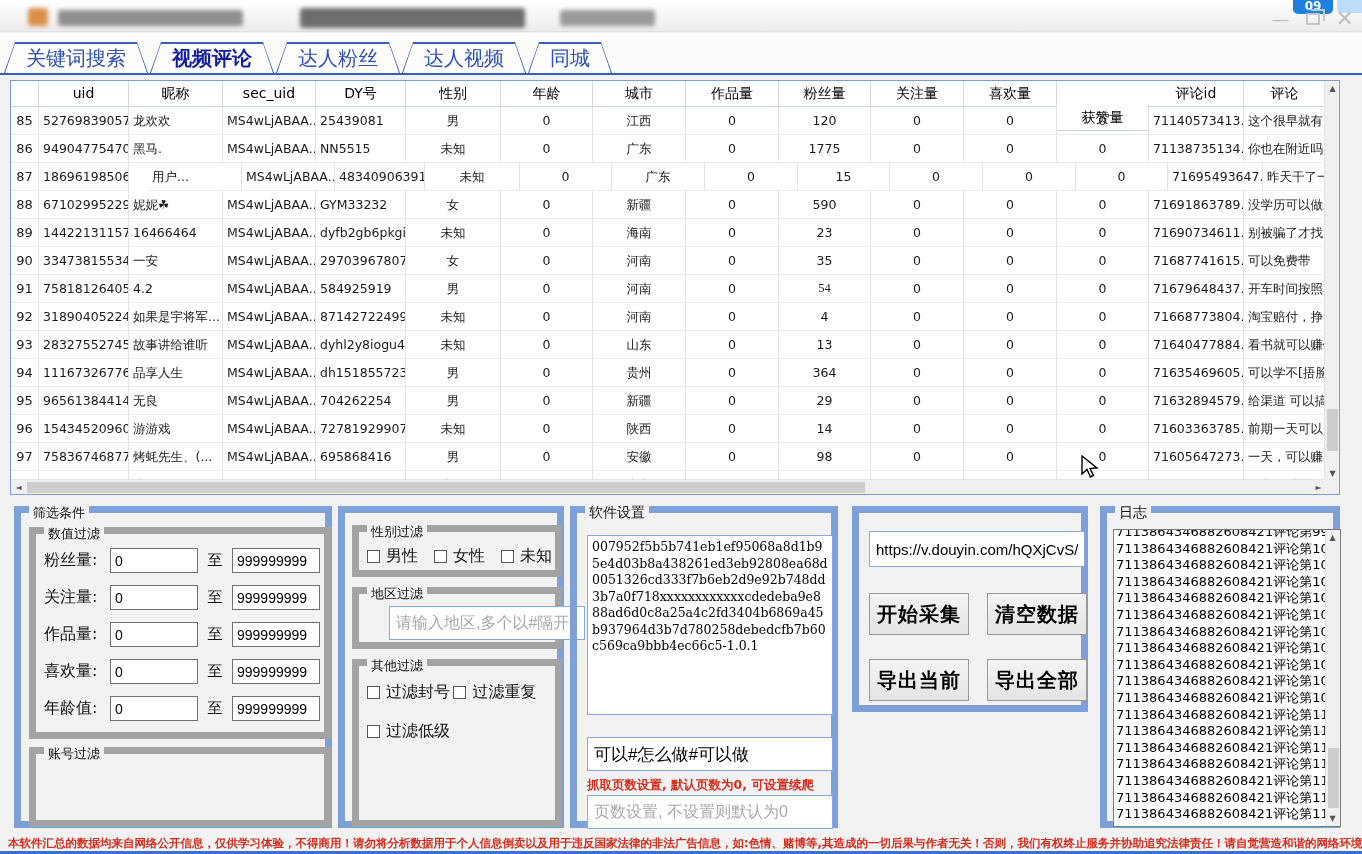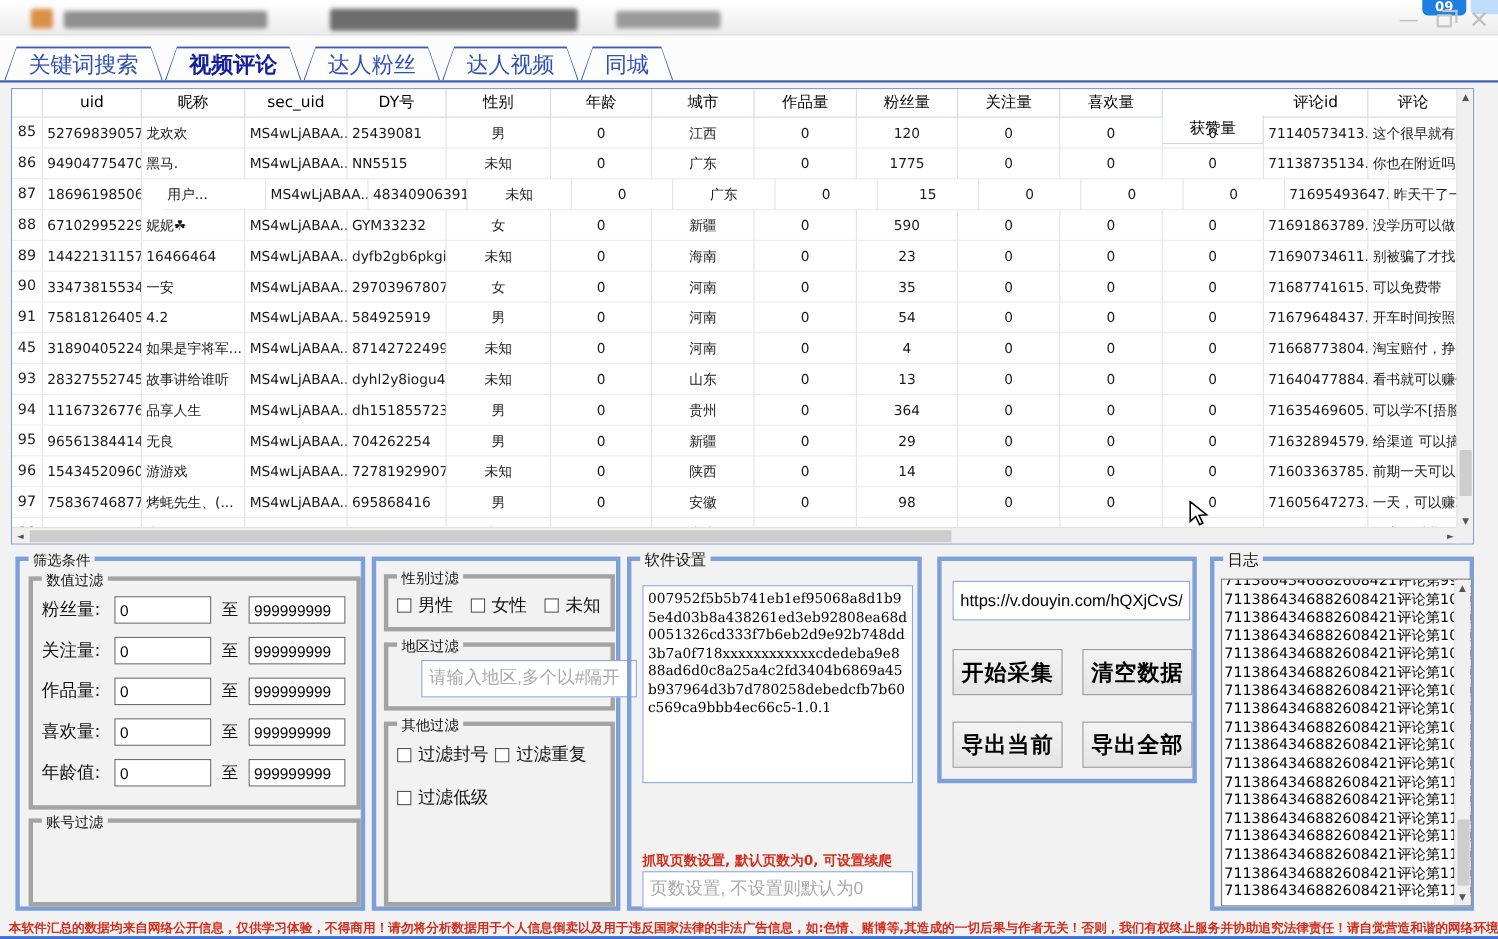--- a/index.html
+++ b/index.html
@@ -54,21 +54,21 @@
   
   .sb { position:absolute; background:#f0f0f0; }
   #vsb { right:0; top:0; width:15px; height:400px; border-left:1px solid #e2e2e2; }
   #hsb { left:0; bottom:0; width:1315px; height:15px; border-top:1px solid #e2e2e2; }
   .sb-arrow { position:absolute; width:15px; height:15px; color:#555; font-size:8px;
     text-align:center; line-height:15px; }
   .sb-thumb { position:absolute; background:#cdcdcd; border-radius:1px; }
   #corner { position:absolute; right:0; bottom:0; width:15px; height:15px; background:#f0f0f0; }
 
   
-  .gb { position:absolute; border:4px solid #a3a3a3; }
+  .gb { position:absolute; border:7px solid #a3a3a3; }
   .gb.blue { border-color:#7da0d8; }
   .gb-title { position:absolute; top:-9px; left:8px; background:#f2f2f2; padding:0 4px;
     font-size:13px; color:#111; white-space:nowrap; z-index:2; }
 
   
   .num-row { display:flex; align-items:center; height:37px; padding-left:8px; }
   .num-label { width:66px; font-size:16px; color:#111; }
   .num-input { width:88px; height:25px; border:1px solid #707070; background:#fff; font-size:14px;
     padding:0 4px; color:#000; outline:none; }
   .to-label { width:34px; text-align:center; font-size:15px; color:#111; }
@@ -299,29 +299,29 @@
         <div class="trow">
           <div class="tcell ac rownum" style="width: 28px;">91</div>
           <div class="tcell al" style="width: 90px;">75818126405</div>
           <div class="tcell al" style="width: 94px;">4.2</div>
           <div class="tcell al" style="width: 93px;">MS4wLjABAA...</div>
           <div class="tcell al" style="width: 90px;">584925919</div>
           <div class="tcell ac" style="width: 95px;">男</div>
           <div class="tcell ac" style="width: 92px;">0</div>
           <div class="tcell ac" style="width: 93px;">河南</div>
           <div class="tcell ac" style="width: 93px;">0</div>
-          <div class="tcell ac" style="width: 92px;">54</div>
+          <div class="tcell ac" style="width: 92px; font-family: Liberation Serif, serif;">54</div>
           <div class="tcell ac" style="width: 93px;">0</div>
           <div class="tcell ac" style="width: 93px;">0</div>
           <div class="tcell ac" style="width: 92px;">0</div>
           <div class="tcell al" style="width: 95px;">71679648437...</div>
           <div class="tcell al" style="width: 82px;">开车时间按照...</div>
         </div>
         <div class="trow">
-          <div class="tcell ac rownum" style="width: 28px;">45</div>
+          <div class="tcell ac rownum" style="width: 28px;">92</div>
           <div class="tcell al" style="width: 90px;">31890405224...</div>
           <div class="tcell al" style="width: 94px;">如果是宇将军...</div>
           <div class="tcell al" style="width: 93px;">MS4wLjABAA...</div>
           <div class="tcell al" style="width: 90px;">87142722499</div>
           <div class="tcell ac" style="width: 95px;">未知</div>
           <div class="tcell ac" style="width: 92px;">0</div>
           <div class="tcell ac" style="width: 93px;">河南</div>
           <div class="tcell ac" style="width: 93px;">0</div>
           <div class="tcell ac" style="width: 92px;">4</div>
           <div class="tcell ac" style="width: 93px;">0</div>
@@ -526,20 +526,21 @@
           <span class="cb"></span>
           <span>过滤低级</span>
         </label>
       </div>
   </div>
 </div>
 
 <div class="gb blue" style="left:570px;top:506px;width:268px;height:322px;">
   <span class="gb-title" style="font-size:14px">软件设置</span>
   <div id="key-box">007952f5b5b741eb1ef95068a8d1b95e4d03b8a438261ed3eb92808ea68d0051326cd333f7b6eb2d9e92b748dd3b7a0f718xxxxxxxxxxxxcdedeba9e888ad6d0c8a25a4c2fd3404b6869a45b937964d3b7d780258debedcfb7b60c569ca9bbb4ec66c5-1.0.1</div>
+  <input class="blue-input" style="left: 10px; top: 224px; width: 246px; height: 34px;" id="comment-filter-input" value="可以#怎么做#可以做">
   <div id="pages-hint">抓取页数设置, 默认页数为0, 可设置续爬</div>
   <input class="blue-input" style="left: 10px; top: 282px; width: 246px; height: 34px; font-size: 16px;" placeholder="页数设置, 不设置则默认为0">
 </div>
 
 <div class="gb blue" style="left:852px;top:506px;width:236px;height:206px;">
   <input class="blue-input" id="url-input" value="https://v.douyin.com/hQXjCvS/" style="">
   <div id="action-buttons">
       <button class="action-btn">开始采集</button>
       <button class="action-btn">清空数据</button>
       <button class="action-btn">导出当前</button>

